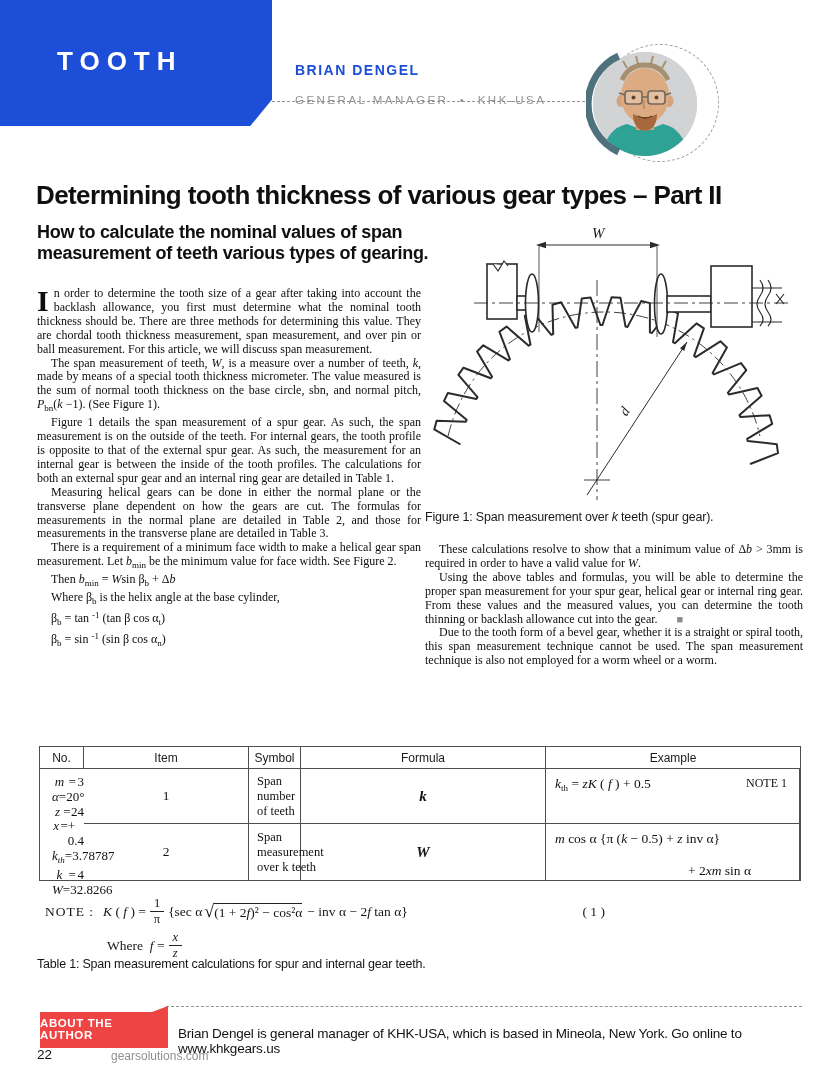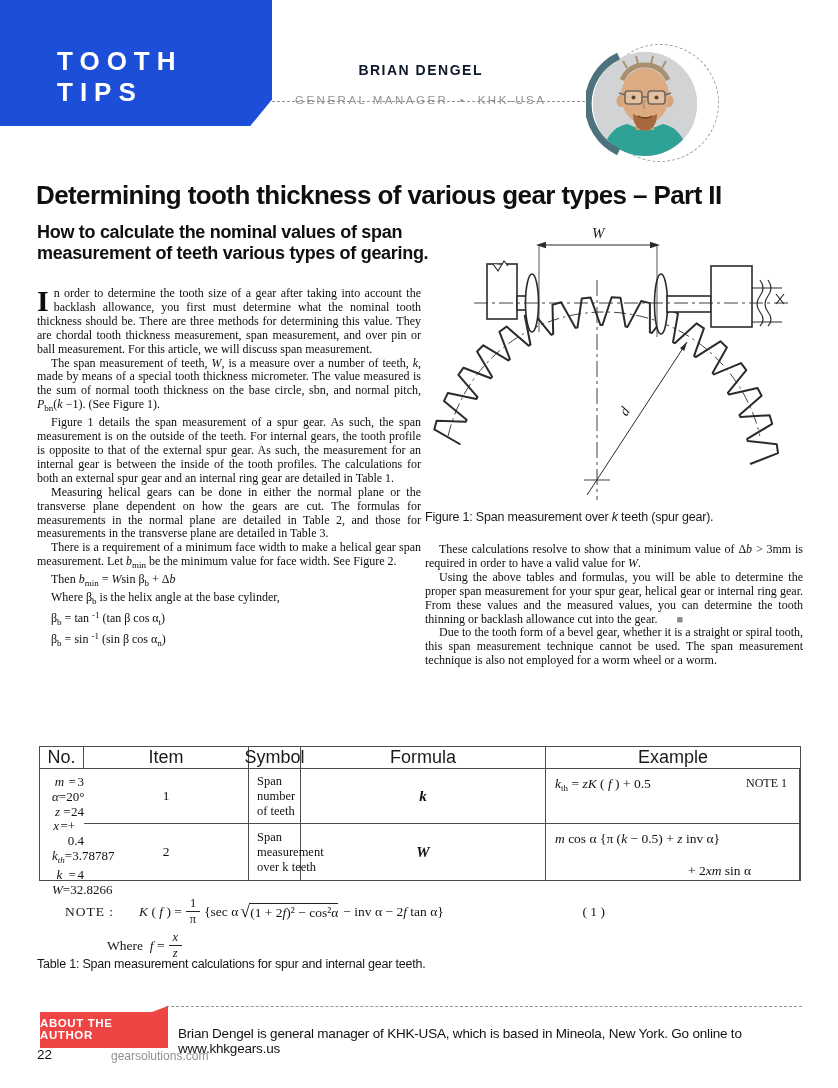--- a/index.html
+++ b/index.html
@@ -13,21 +13,21 @@
     position:absolute; left:0; top:0; width:272px; height:126px;
     background:#1d4ed8;
     clip-path:polygon(0 0, 100% 0, 100% 79%, 92% 100%, 0 100%);
   }
   .masthead-text {
     position:absolute; left:57px; top:46px;
     font-family:"Liberation Sans", sans-serif; font-weight:bold;
     font-size:26px; letter-spacing:7px; line-height:31px; color:#fff;
   }
   .byline { position:absolute; left:295px; top:62px; font-family:"Liberation Sans", sans-serif; }
-  .byline-name { font-size:14px; font-weight:bold; letter-spacing:1.5px; color:#0f172a;text-align:center; }
+  .byline-name { font-size:14px; font-weight:bold; letter-spacing:1.5px; color:#1d4ed8; }
   .byline-role { margin-top:16px; font-size:11.5px; letter-spacing:2.5px; color:#8f9294; }
   .header-dash {
     position:absolute; left:272px; top:101px; width:318px; height:0;
     border-top:1.6px dashed #8f9496;
   }
   .avatar-ring {
     position:absolute; left:601px; top:44px; width:118px; height:118px;
     border:1.6px dashed #9aa0a2; border-radius:50%;
   }
   .avatar {
@@ -74,42 +74,42 @@
   .gtable {
     position:absolute; left:39px; top:746px; width:762px;
     display:grid; grid-template-columns:44px 165px 52px 245px 254px;
     grid-template-rows:22px 55px 56px;
     border:1.4px solid #4d4d4d; background:#fff;
   }
   .gtable > div { border-right:1.2px solid #4d4d4d; }
   .gtable > div.last { border-right:none; }
   .gtable .hdr {
     border-bottom:1.2px solid #4d4d4d;
-    font-family:"Liberation Sans", sans-serif; font-size:18px; color:#1a1a1a;
+    font-family:"Liberation Sans", sans-serif; font-size:12px; color:#1a1a1a;
     display:flex; align-items:center; justify-content:center;
   }
   .gtable .r1 { border-bottom:1.2px solid #4d4d4d; }
   .cell-center { display:flex; align-items:center; justify-content:center; font-size:13.5px; }
   .cell-item { display:flex; align-items:center; padding-left:8px; font-size:12.5px; line-height:15px; }
   .cell-sym { display:flex; align-items:center; justify-content:center; font-style:italic; font-size:15px; font-weight:bold; }
   .cell-formula { padding:7px 8px 0 9px; font-size:13.5px; }
   .cell-formula .fx-row1 { display:flex; justify-content:space-between;gap:26px; }
   .cell-formula .note-ref { font-size:12px; padding-right:4px; }
   .cell-formula .fx-sub { font-size:12px; margin-top:5px; }
   .cell-formula .fx-l2 { text-align:right; padding-right:40px; margin-top:16px; }
   .cell-example { grid-row:2 / 4; padding:6px 0 0 12px; font-size:13px; line-height:14.8px; }
   .exrow { display:flex; }
   .exsym { width:28px; text-align:center; font-style:italic; }
   .exeq { width:20px; text-align:center; }
   .mathit i { font-style:italic; }
   
   .note { position:absolute; left:45px; top:897px; width:560px; font-size:13.5px; color:#151515; }
   .note-line1 { display:flex; align-items:center; }
-  .note-label { width:58px; letter-spacing:1px;margin-left:20px; }
-  .note-eq { display:flex; align-items:center; margin-left:16px; }
+  .note-label { width:58px; letter-spacing:1px; }
+  .note-eq { display:flex; align-items:center; margin-left:0; }
   .note-eqno { margin-left:auto; }
   .note-line2 { display:flex; align-items:center; margin-left:62px; margin-top:5px; }
   .frac { display:inline-flex; flex-direction:column; align-items:center; margin:0 4px; font-size:12.5px; line-height:13px; }
   .frac .num { border-bottom:1.2px solid #222; padding:0 4px 1px; }
   .frac .den { padding-top:1px; }
   .sqrt { font-size:18px; margin:0 0 0 2px; }
   .ovl, span.ovl { border-top:1.2px solid #222; padding-top:1px; }
   .table-caption {
     position:absolute; left:37px; top:957px;
     font-family:"Liberation Sans", sans-serif; font-size:12.5px; letter-spacing:-0.2px; color:#151515;
@@ -136,21 +136,20 @@
   .pageno { position:absolute; left:37px; top:1047px; font-family:"Liberation Sans", sans-serif; font-size:13.5px; color:#111; }
   .site  { position:absolute; left:82px; top:1049px; font-family:"Liberation Sans", sans-serif; font-size:12px; color:#8d9092;margin-left:29px; }
   svg text { font-family:"Liberation Serif", serif; }
 </style>
 </head>
 <body>
 
 <div class="masthead">
   <div class="masthead-text">
     <div>TOOTH</div>
-    <div>TIPS</div>
   </div>
 </div>
 
 <div class="byline">
   <div class="byline-name">BRIAN DENGEL</div>
   <div class="byline-role"><span>GENERAL MANAGER</span>&nbsp;&nbsp;<span>•</span>&nbsp;&nbsp;<span>KHK-USA</span></div>
 </div>
 
 <div class="header-dash"></div>
 

